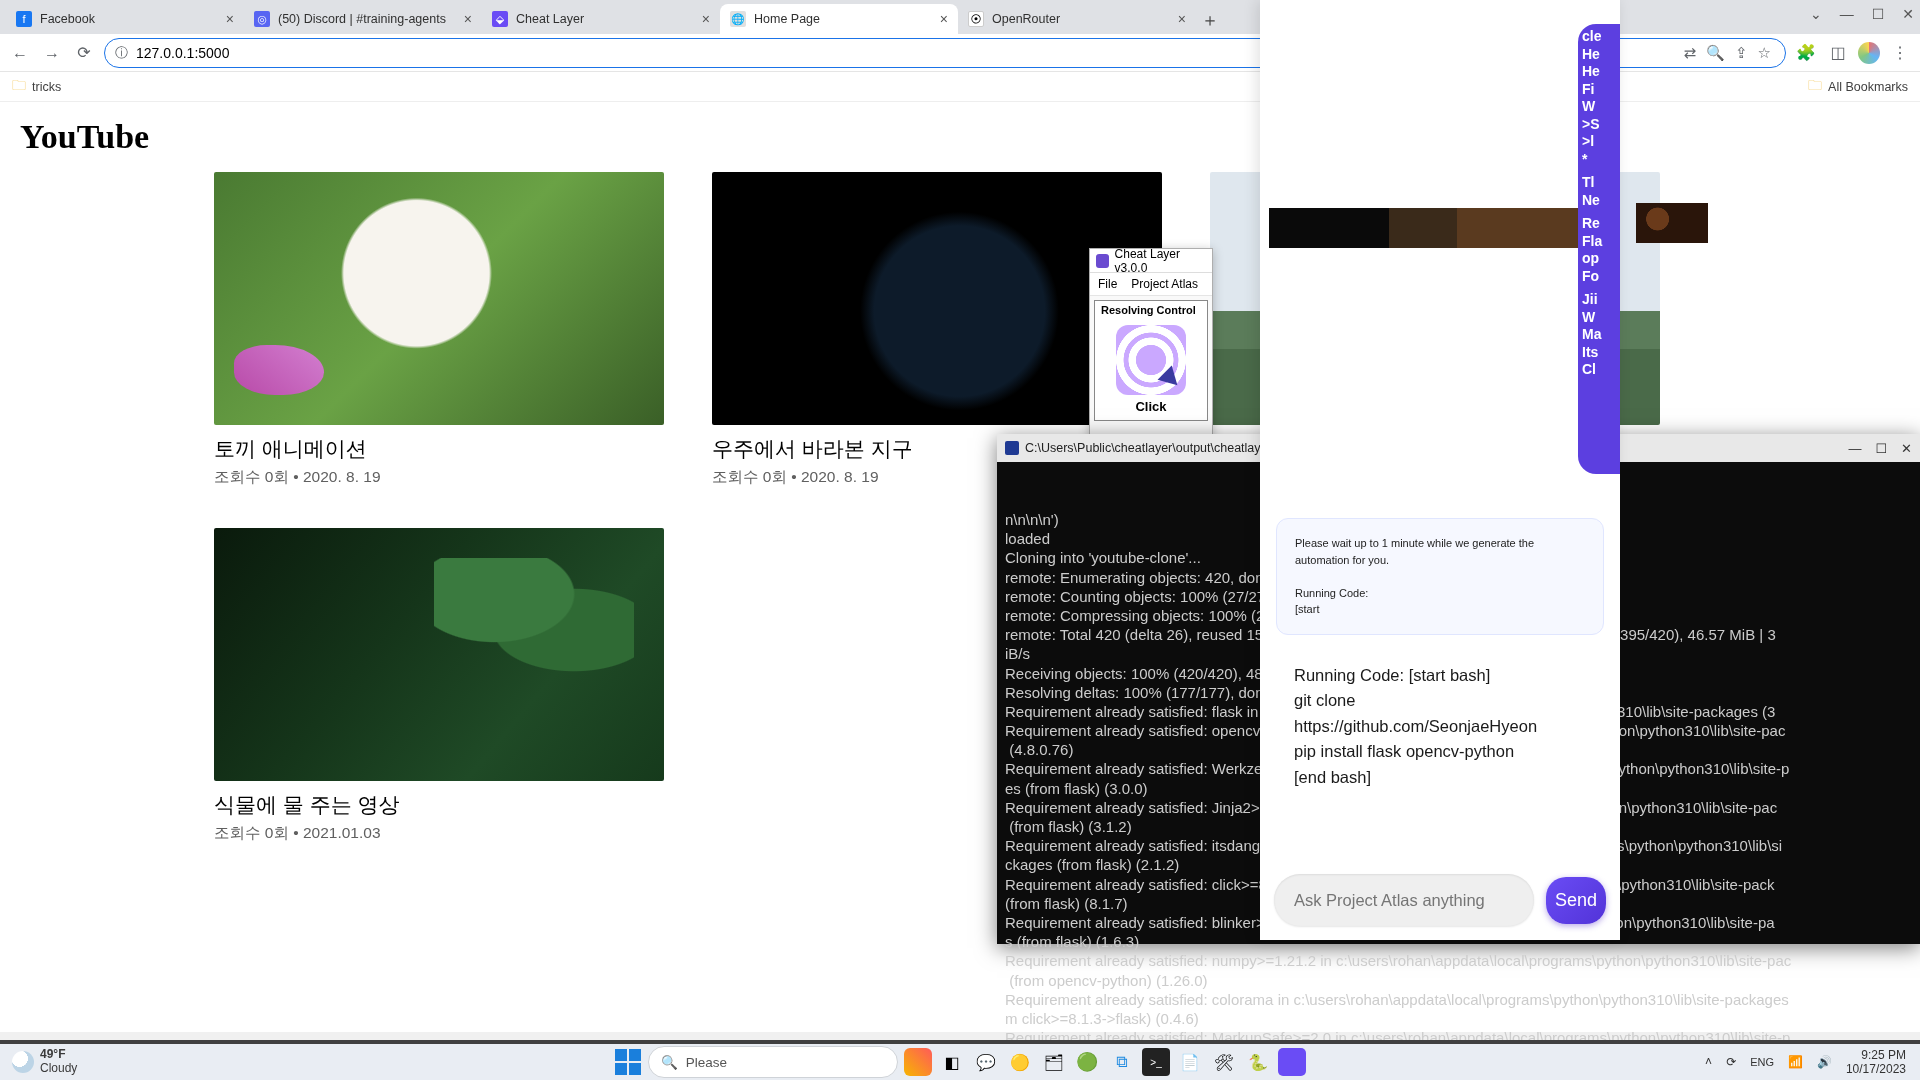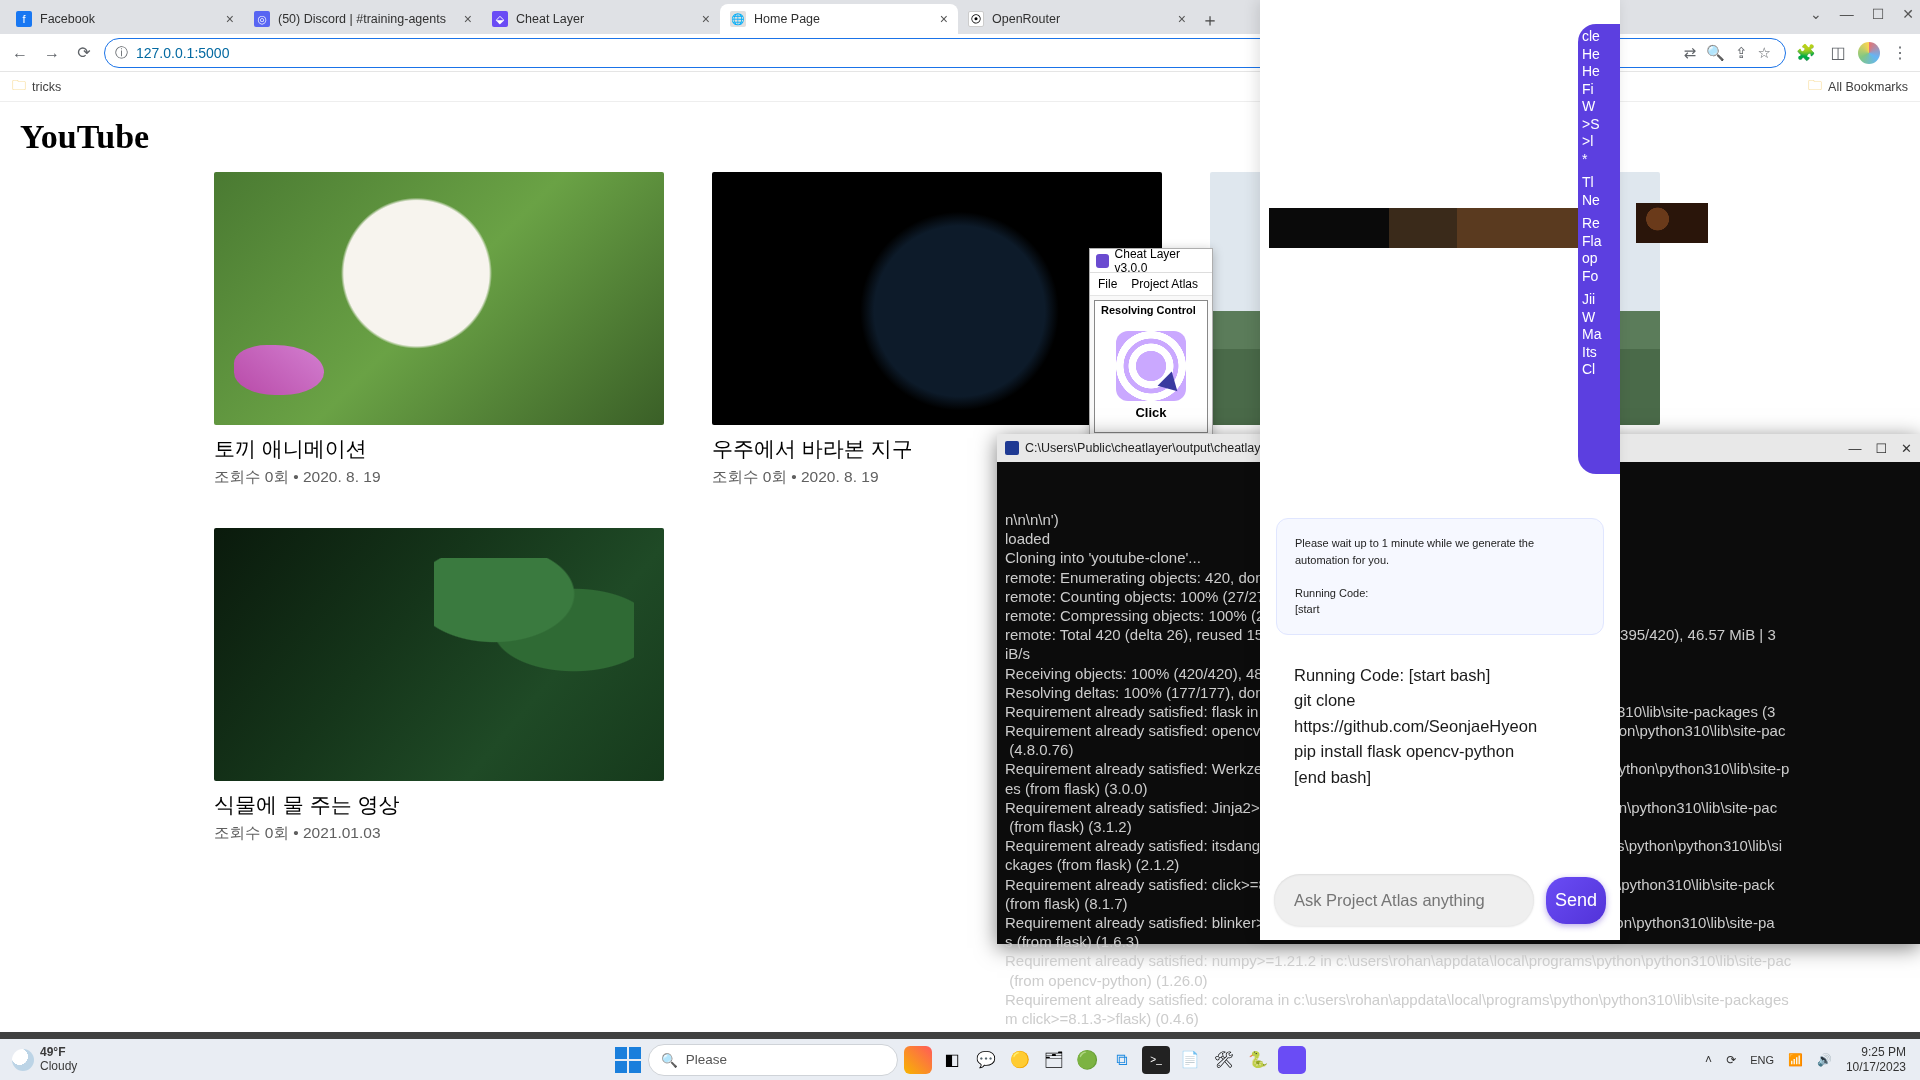--- a/index.html
+++ b/index.html
@@ -13,21 +13,21 @@
   .tab .ttitle { flex: 1; white-space: nowrap; overflow: hidden; text-overflow: ellipsis; }
   .tab .close { font-size: 14px; color: #555; cursor: pointer; }
   .newtab { width: 28px; height: 28px; display:flex; align-items:center; justify-content:center; font-size: 18px; color:#444; }
   .winctl { position: absolute; right: 6px; top: 6px; display:flex; gap:18px; color:#555; font-size:14px; }
 
   
   .toolbar { height: 38px; background: #fff; display:flex; align-items:center; padding: 0 8px; gap: 8px; border-bottom: 1px solid #e5e5e5; }
   .nav-icn { width: 24px; height:24px; display:flex; align-items:center; justify-content:center; color:#5f6368; font-size:16px; }
   .omnibox { flex:1; height: 30px; border: 1.5px solid #1a73e8; border-radius: 16px; display:flex; align-items:center; padding: 0 10px; gap:8px; background:#fff; }
   .omnibox .secicn { font-size:13px; color:#5f6368; }
-  .omnibox input { border:none; outline:none; flex:1; font-size:14px; color:#0369a1; }
+  .omnibox input { border:none; outline:none; flex:1; font-size:14px; color:#000000; }
   .omniicons { display:flex; gap:10px; color:#5f6368; font-size:15px; padding-right:4px; }
   .rtool { width:24px; height:24px; display:flex; align-items:center; justify-content:center; color:#5f6368; font-size:16px; }
   .avatar { width:22px; height:22px; border-radius:50%; background: conic-gradient(#e57373,#64b5f6,#81c784,#ffd54f); }
 
   
   .bmbar { height: 30px; background:#fff; display:flex; align-items:center; padding:0 12px; justify-content:space-between; font-size:12.5px; color:#404040; border-bottom:1px solid #eee;}
   .bmitem { display:flex; align-items:center; gap:6px; }
   .foldericn { color:#f2c24e; font-size:14px; }
 
   
@@ -48,21 +48,21 @@
   .thumb.t4 { background: linear-gradient(130deg,#0a1a0c 0%, #15351a 40%, #1f4a26 70%, #163a1c 100%); position:relative;}
   .thumb.t4::before{content:"";position:absolute;right:30px;top:30px;width:200px;height:120px;background:radial-gradient(ellipse at 30% 30%,#3a7a3f 0 40%,transparent 41%),radial-gradient(ellipse at 70% 60%,#2f6a34 0 40%,transparent 41%);}
 
   
   .applayer { position:absolute; left: 1089px; top: 248px; width: 124px; height: 580px; background:#f9f9f9; border:1px solid #aeaeae; box-shadow:0 2px 10px rgba(0,0,0,.25); font-size:12px;}
   .applayer .titlebar { height:24px; display:flex; align-items:center; gap:6px; padding:0 6px; background:#fff; border-bottom:1px solid #ddd; font-size:12px;}
   .applayer .appicon { width:14px;height:14px;background:#6a4bd0;border-radius:3px; }
   .applayer .menurow { display:flex; gap:14px; padding:4px 8px; font-size:12px; background:#fff; border-bottom:1px solid #e5e5e5;}
   .applayer .navctl { border:1px solid #888; margin:4px; background:#fff; }
   .applayer .navctl .hdr { font-size:11px; font-weight:600; padding:3px 6px; }
-  .applayer .bigbtn { margin:12px auto; width:100px; text-align:center; }
+  .applayer .bigbtn { margin:6px auto; width:100px; text-align:center; }
   .applayer .bigicon { width:70px;height:70px;margin:4px auto 4px;border-radius:12px;background:radial-gradient(circle,#caa8ff 0 30%,#fff 31% 45%,#caa8ff 46% 55%,#fff 56% 70%,#caa8ff 71% 100%);position:relative;}
   .applayer .bigicon.arrow::after{content:"";position:absolute;right:6px;bottom:6px;width:0;height:0;border-left:18px solid #3a3aa0;border-top:10px solid transparent;border-bottom:10px solid transparent;transform:rotate(45deg);}
   .applayer .lbl { font-size:13px; font-weight:600;}
   .bigicon.open { background: linear-gradient(135deg,#7a5cf0,#5c3fe0); }
   .bigicon.last { background: linear-gradient(135deg,#7a5cf0,#5c3fe0); }
 
   
   .term { position:absolute; left:997px; top:434px; width:923px; height:510px; background:#0c0c0c; color:#ccc; font-family:Consolas,monospace; font-size:15px; box-shadow:0 4px 20px rgba(0,0,0,.5); }
   .term .tt { height:28px; background:#e8e8e8; color:#222; display:flex; align-items:center; padding:0 8px; font-family:"Segoe UI"; font-size:12.5px; gap:6px; }
   .term .tt .ticn{width:14px;height:14px;background:#1f3a93;border-radius:2px;}
@@ -74,25 +74,25 @@
   .chatblank { height: 208px; }
   .chatthumb { width:342px; height:40px; margin-left:9px; background:linear-gradient(90deg,#0a0a0a 0 35%, #3a2a1a 35% 55%, #5a3a1f 55% 100%);}
   .chatbody { padding: 270px 16px 10px 16px; }
   .notice { background:#f6f8ff; border:1px solid #e0e6ff; border-radius:12px; padding:16px 18px; font-size:11px; line-height:1.5; color:#222; margin-bottom:14px;}
   .cbubble { background:#fff; border-radius:12px; padding:14px 18px; font-size:16.5px; line-height:1.55; color:#1a1a1a; }
   .chatinput-row { position:absolute; left:14px; right:14px; bottom:14px; display:flex; gap:12px; align-items:center; }
   .chatinput { flex:1; height:52px; border-radius:26px; border:none; background:#efefef; padding:0 20px; font-size:16.5px; color:#555; box-shadow: inset 0 1px 2px rgba(0,0,0,.08),0 1px 2px rgba(0,0,0,.1);}
   .sendbtn { width:130px; height:47px; border-radius:20px; background:linear-gradient(135deg,#6a4cf5,#5233d8); color:#fff; font-size:18px; font-weight:500; border:none; box-shadow:0 2px 6px rgba(80,40,200,.4);}
 
   
-  .tstrip { position:absolute; left:1578px; top:24px; width:42px; height:450px; background:#5c3fe0; border-radius:18px 0 0 18px; color:#fff; font-size:14px; font-weight:400; padding:4px; overflow:hidden; line-height:1.25;}
+  .tstrip { position:absolute; left:1578px; top:24px; width:42px; height:450px; background:#5c3fe0; border-radius:18px 0 0 18px; color:#fff; font-size:14px; font-weight:700; padding:4px; overflow:hidden; line-height:1.25;}
   .tstrip span{display:block;white-space:nowrap;}
 
   
-  .taskbar { position:absolute; left:0; right:0; bottom:0; height:48px; background:#e9edf3; border-top:7px solid #404040; display:flex; align-items:center; }
+  .taskbar { position:absolute; left:0; right:0; bottom:0; height:40px; background:#e9edf3; border-top:4px solid #404040; display:flex; align-items:center; }
   .tbweather { display:flex; align-items:center; gap:6px; padding-left:12px; font-size:12px; color:#3a3a3a; line-height:1.15;}
   .tbweather .wicn{width:22px;height:22px;background:radial-gradient(circle at 35% 35%,#fff 0 40%,#bcd4e6 41% 100%);border-radius:50%;}
   .tbcenter { position:absolute; left:50%; transform:translateX(-50%); display:flex; align-items:center; gap:6px; }
   .tsearch { width:250px; height:32px; background:#fff; border:1px solid #cfd3d8; border-radius:16px; display:flex; align-items:center; padding:0 12px; gap:8px; font-size:13.5px; color:#555;}
   .tico { width:28px; height:28px; border-radius:4px; display:flex; align-items:center;justify-content:center;font-size:16px;}
   .tright { margin-left:auto; display:flex; align-items:center; gap:14px; padding-right:14px; font-size:12px; color:#333;}
   .winlogo { width:26px;height:26px;display:grid;grid-template-columns:1fr 1fr;grid-template-rows:1fr 1fr;gap:2px;}
   .winlogo div{background:#1a7fdc;}
   .clk { text-align:right; line-height:1.2;}
 

